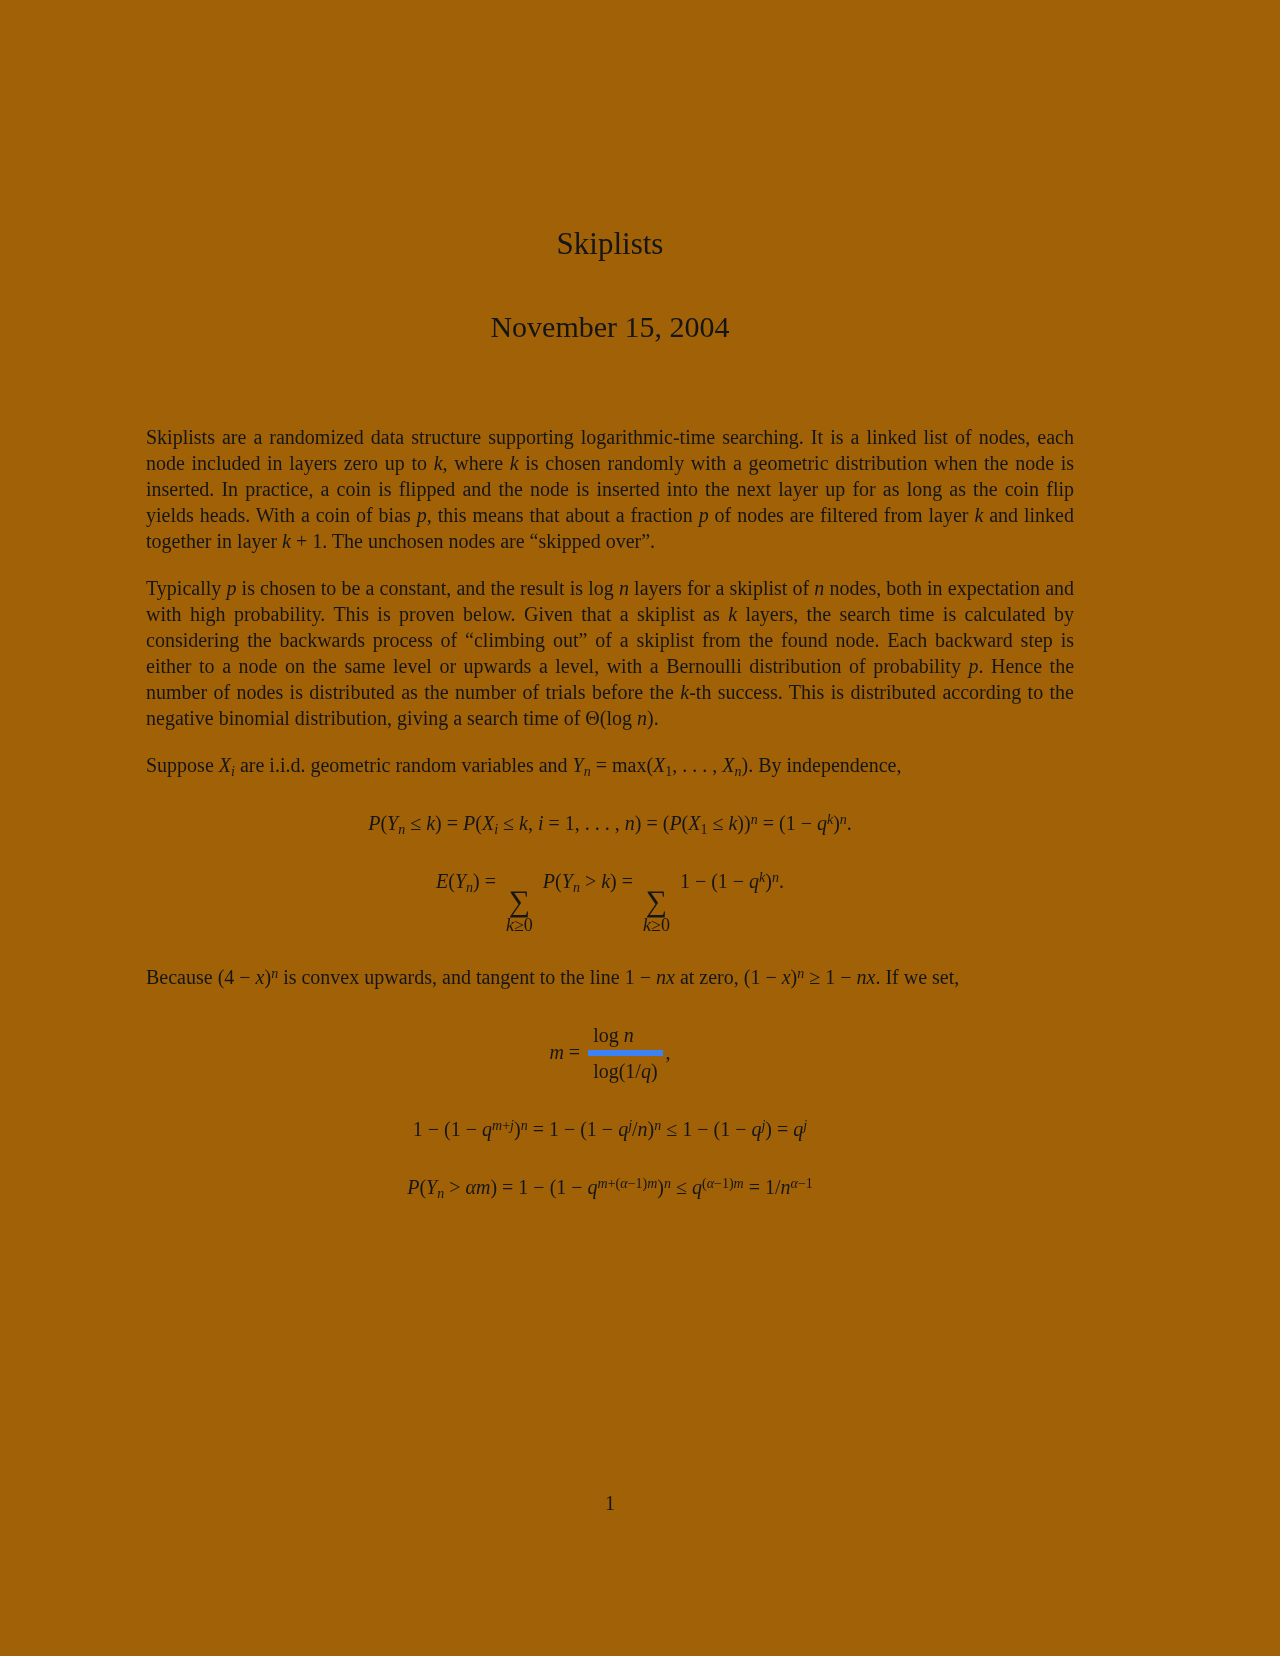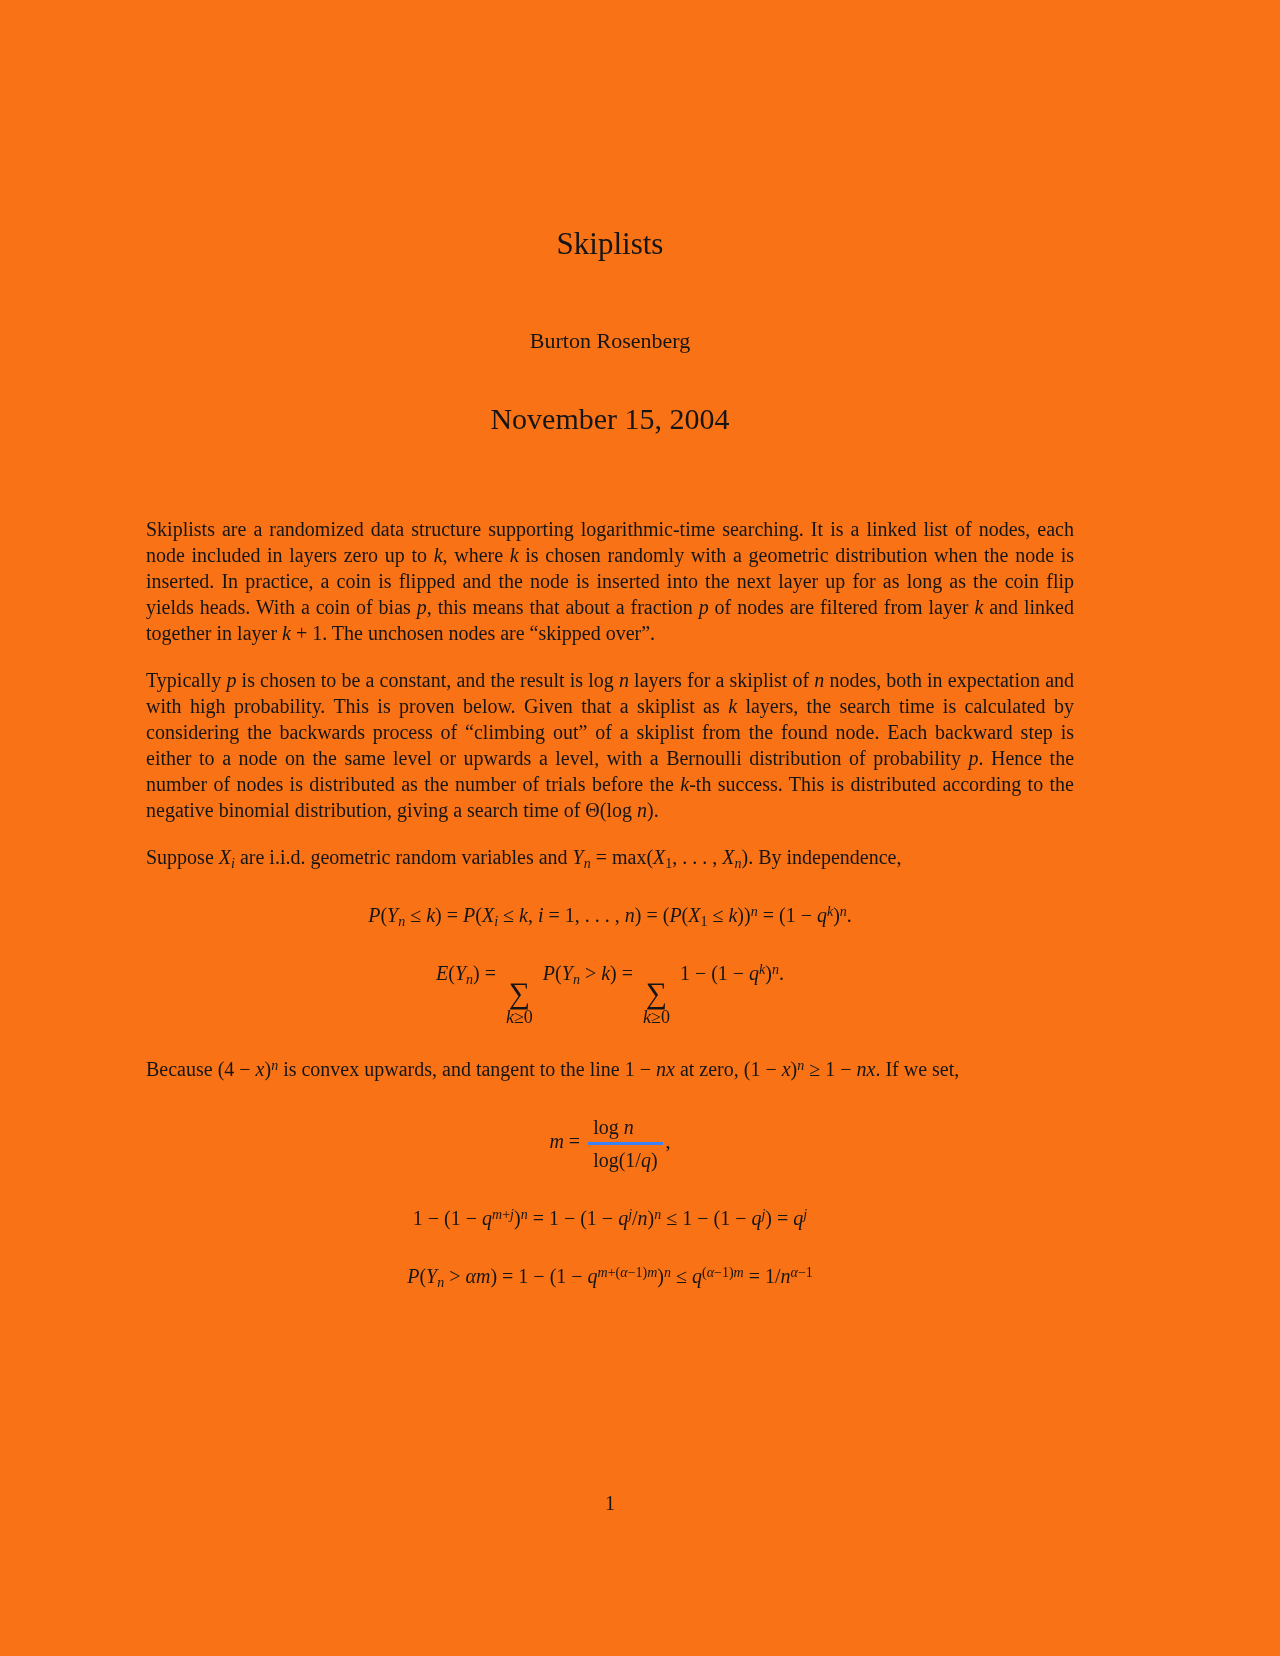--- a/index.html
+++ b/index.html
@@ -6,21 +6,21 @@
   html, body { margin: 0; padding: 0; }
   body {
     width: 1280px; height: 1656px;
     background: #ffffff;
     color: #151515;
     font-family: "Liberation Serif", "DejaVu Serif", serif;
   }
   .page {
     position: relative;
     width: 1280px; height: 1656px;
-    background: #f97316;
+    background: #a16207;
     overflow: hidden;
   }
   .content {
     position: absolute;
     left: 146px; top: 0;
     width: 928px;
   }
   .doc-title {
     margin: 226px 0 0 0;
     font-weight: normal;
@@ -52,21 +52,21 @@
   sup, sub { font-size: 70%; line-height: 0; vertical-align: baseline; position: relative; }
   sup { top: -0.45em; }
   sub { top: 0.25em; }
   .frac {
     display: inline-block;
     vertical-align: -0.95em;
     text-align: left;
     margin: 0 3px;
   }
   .fnum { display: block; padding: 0 5px 2px 5px; }
-  .fden { display: block; border-top: 3px solid #3b82f6; padding: 2px 5px 0 5px; }
+  .fden { display: block; border-top: 6px solid #3b82f6; padding: 2px 5px 0 5px; }
   .bigop {
     display: inline-flex;
     flex-direction: column;
     align-items: center;
     vertical-align: -1.15em;
     margin: 0 5px;
   }
   .opsym { font-size: 30px; line-height: 30px; }
   .opunder { font-size: 18px; line-height: 14px; margin-top: 2px; }
   .page-number {
@@ -76,21 +76,20 @@
     text-align: center;
     font-size: 20px;
   }
 </style>
 </head>
 <body>
 
 <div class="page">
   <div class="content">
     <h1 class="doc-title">Skiplists</h1>
-    <div class="doc-author">Burton Rosenberg</div>
     <div class="doc-date">November 15, 2004</div>
     <div class="body-text">
         <div class="paragraph"><span>Skiplists are a randomized data structure supporting logarithmic-time searching. It is a linked list of nodes, each node included in layers zero up to </span><span class="mi">k</span><span>, where </span><span class="mi">k</span><span> is chosen randomly with a geometric distribution when the node is inserted. In practice, a coin is flipped and the node is inserted into the next layer up for as long as the coin flip yields heads. With a coin of bias </span><span class="mi">p</span><span>, this means that about a fraction </span><span class="mi">p</span><span> of nodes are filtered from layer </span><span class="mi">k</span><span> and linked together in layer </span><span class="mi">k</span><span> + 1. The unchosen nodes are “skipped over”.</span></div>
         <div class="paragraph"><span>Typically </span><span class="mi">p</span><span> is chosen to be a constant, and the result is log </span><span class="mi">n</span><span> layers for a skiplist of </span><span class="mi">n</span><span> nodes, both in expectation and with high probability. This is proven below. Given that a skiplist as </span><span class="mi">k</span><span> layers, the search time is calculated by considering the backwards process of “climbing out” of a skiplist from the found node. Each backward step is either to a node on the same level or upwards a level, with a Bernoulli distribution of probability </span><span class="mi">p</span><span>. Hence the number of nodes is distributed as the number of trials before the </span><span class="mi">k</span><span>-th success. This is distributed according to the negative binomial distribution, giving a search time of Θ(log </span><span class="mi">n</span><span>).</span></div>
         <div class="paragraph"><span>Suppose </span><span class="mi">X</span><sub><span class="mi">i</span></sub><span> are i.i.d. geometric random variables and </span><span class="mi">Y</span><sub><span class="mi">n</span></sub><span> = max(</span><span class="mi">X</span><sub><span>1</span></sub><span>, . . . , </span><span class="mi">X</span><sub><span class="mi">n</span></sub><span>). By independence,</span></div>
         <div class="equation"><span class="mi">P</span><span>(</span><span class="mi">Y</span><sub><span class="mi">n</span></sub><span> ≤ </span><span class="mi">k</span><span>) = </span><span class="mi">P</span><span>(</span><span class="mi">X</span><sub><span class="mi">i</span></sub><span> ≤ </span><span class="mi">k</span><span>, </span><span class="mi">i</span><span> = 1, . . . , </span><span class="mi">n</span><span>) = (</span><span class="mi">P</span><span>(</span><span class="mi">X</span><sub><span>1</span></sub><span> ≤ </span><span class="mi">k</span><span>))</span><sup><span class="mi">n</span></sup><span> = (1 − </span><span class="mi">q</span><sup><span class="mi">k</span></sup><span>)</span><sup><span class="mi">n</span></sup><span>.</span></div>
         <div class="equation"><span class="mi">E</span><span>(</span><span class="mi">Y</span><sub><span class="mi">n</span></sub><span>) = </span><span class="bigop">
             <span class="opsym">∑</span>
             <span class="opunder"><span class="mi">k</span><span>≥0</span></span>
           </span><span> </span><span class="mi">P</span><span>(</span><span class="mi">Y</span><sub><span class="mi">n</span></sub><span> &gt; </span><span class="mi">k</span><span>) = </span><span class="bigop">

